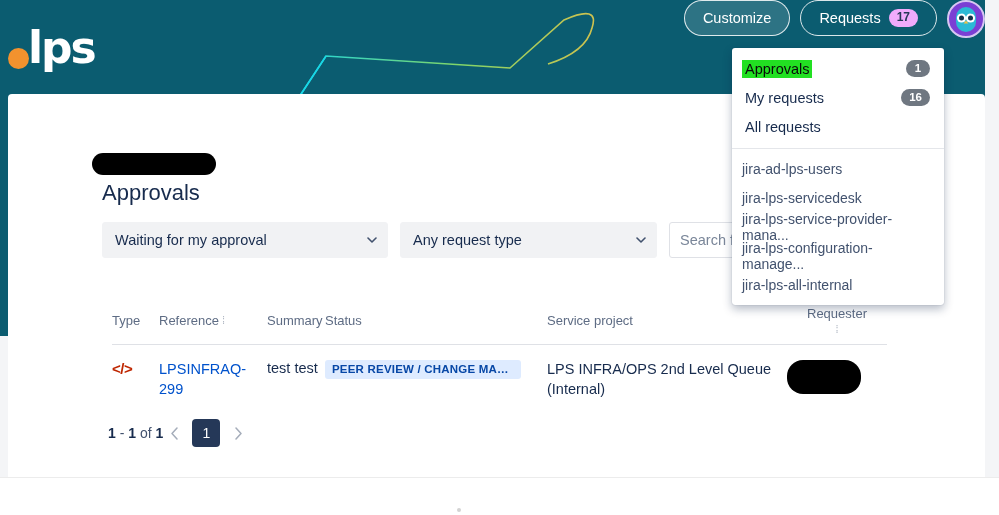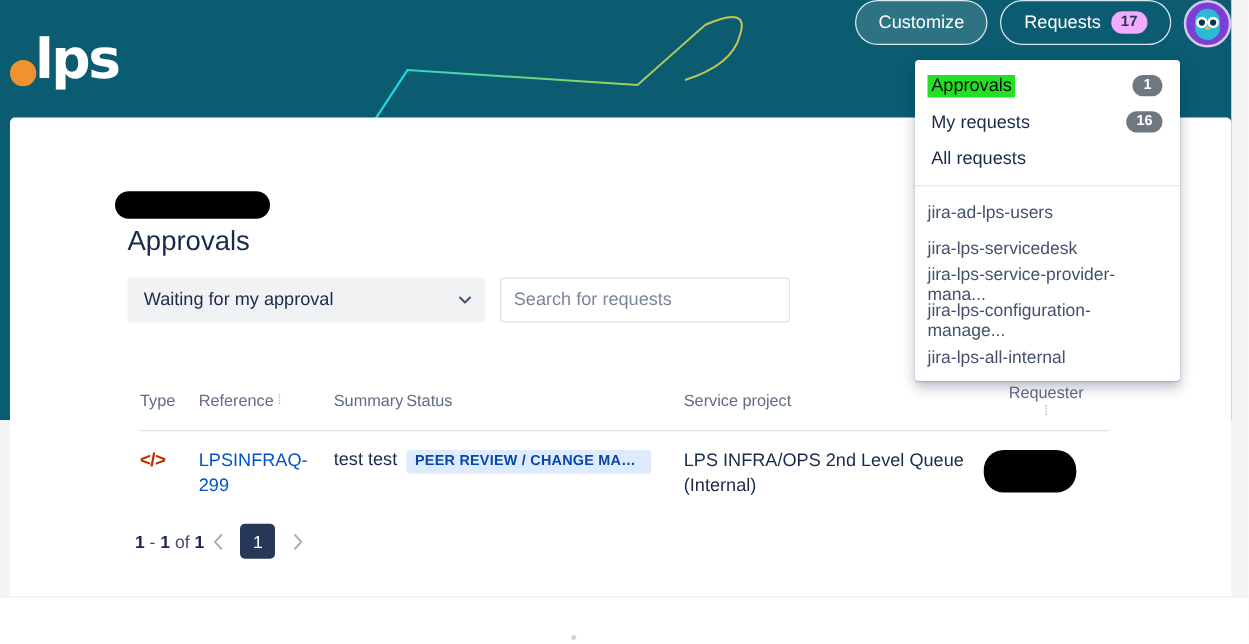--- a/index.html
+++ b/index.html
@@ -303,20 +303,26 @@
     <div class="masked mask-title"></div>
     <div class="page-title">Approvals</div>
 
     <div class="filters">
       <div class="select w1">
         <span>Waiting for my approval</span>
         <svg class="chev" viewBox="0 0 10 10">
           <path d="M1 3l4 4 4-4" fill="none" stroke="#42526e" stroke-width="1.6" stroke-linecap="round" stroke-linejoin="round"></path>
         </svg>
       </div>
+      <div class="select w2">
+        <span>Any request type</span>
+        <svg class="chev" viewBox="0 0 10 10">
+          <path d="M1 3l4 4 4-4" fill="none" stroke="#42526e" stroke-width="1.6" stroke-linecap="round" stroke-linejoin="round"></path>
+        </svg>
+      </div>
       <div class="search-box">
         <span>Search for requests</span>
       </div>
     </div>
 
     <div class="table">
       <div class="thead">
         <div class="th c-type">
           <span>Type</span>
         </div>

